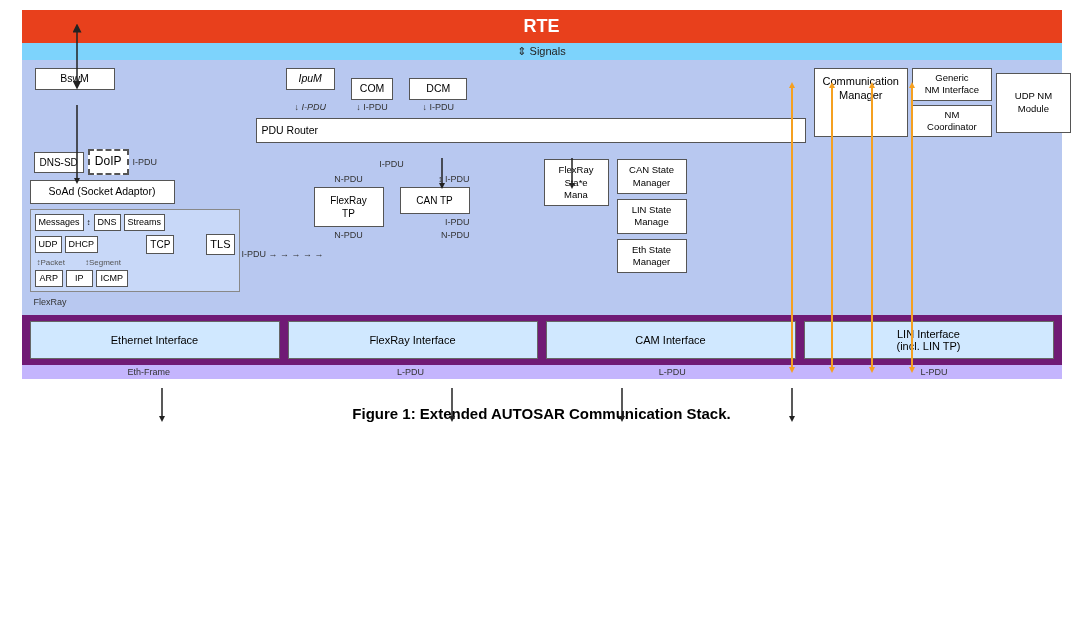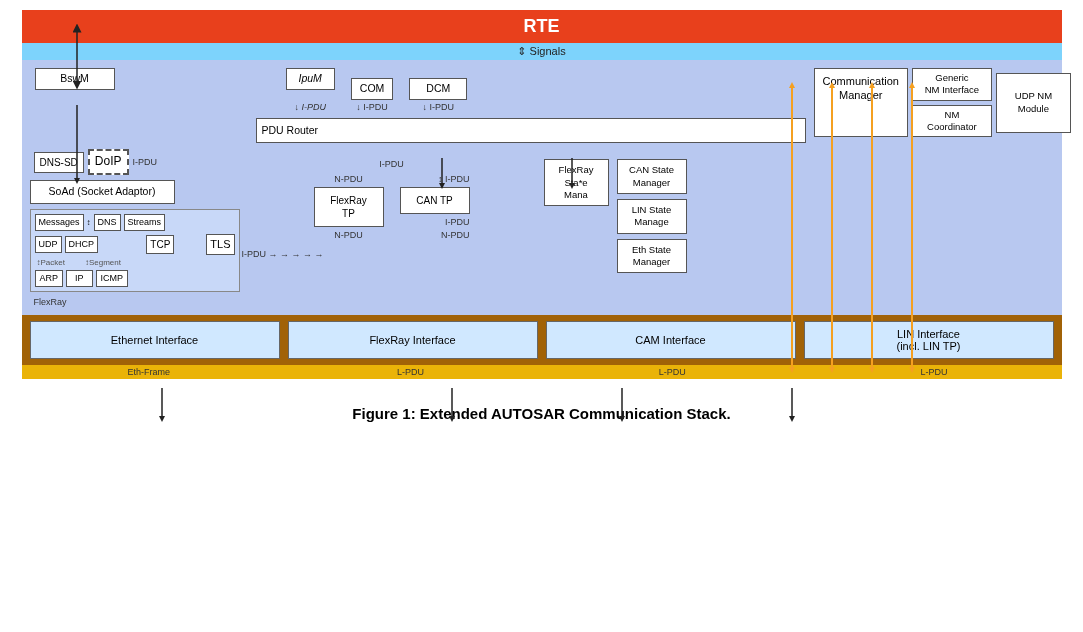--- a/index.html
+++ b/index.html
@@ -73,21 +73,21 @@
       pointer-events: none;
     }
 
     
     .section-blue {
       background: #b8c8f0;
       padding: 8px;
       width: 100%;
     }
     .section-green {
-      background: #a16207;
+      background: #701a75;
       padding: 6px 8px;
       width: 100%;
     }
     .section-red {
       background: #f08080;
       padding: 6px 8px;
       width: 100%;
     }
 
     
@@ -258,21 +258,21 @@
       </div>
       <div class="interface-box">
         <span>CAM Interface</span>
       </div>
       <div class="interface-box">
         <span>LIN Interface<br>(incl. LIN TP)</span>
       </div>
     </div>
   </div>
 
-  <div style="background:#eab308;display:flex;flex-direction:row;gap:23px;padding:2px 8px;">
+  <div style="background:#c4b5fd;display:flex;flex-direction:row;gap:23px;padding:2px 8px;">
     <div style="flex:1;text-align:center;font-size:9px;color:#333;">Eth-Frame</div>
     <div style="flex:1;text-align:center;font-size:9px;color:#333;">L-PDU</div>
     <div style="flex:1;text-align:center;font-size:9px;color:#333;">L-PDU</div>
     <div style="flex:1;text-align:center;font-size:9px;color:#333;">L-PDU</div>
   </div>
 
 
   <svg class="diagram-svg" width="1040" height="460" style="position:absolute;top:0;left:0;pointer-events:none;">
 
     <line x1="55" y1="28" x2="55" y2="75" stroke="#222" stroke-width="1.5" marker-end="url(#arr)"></line>

